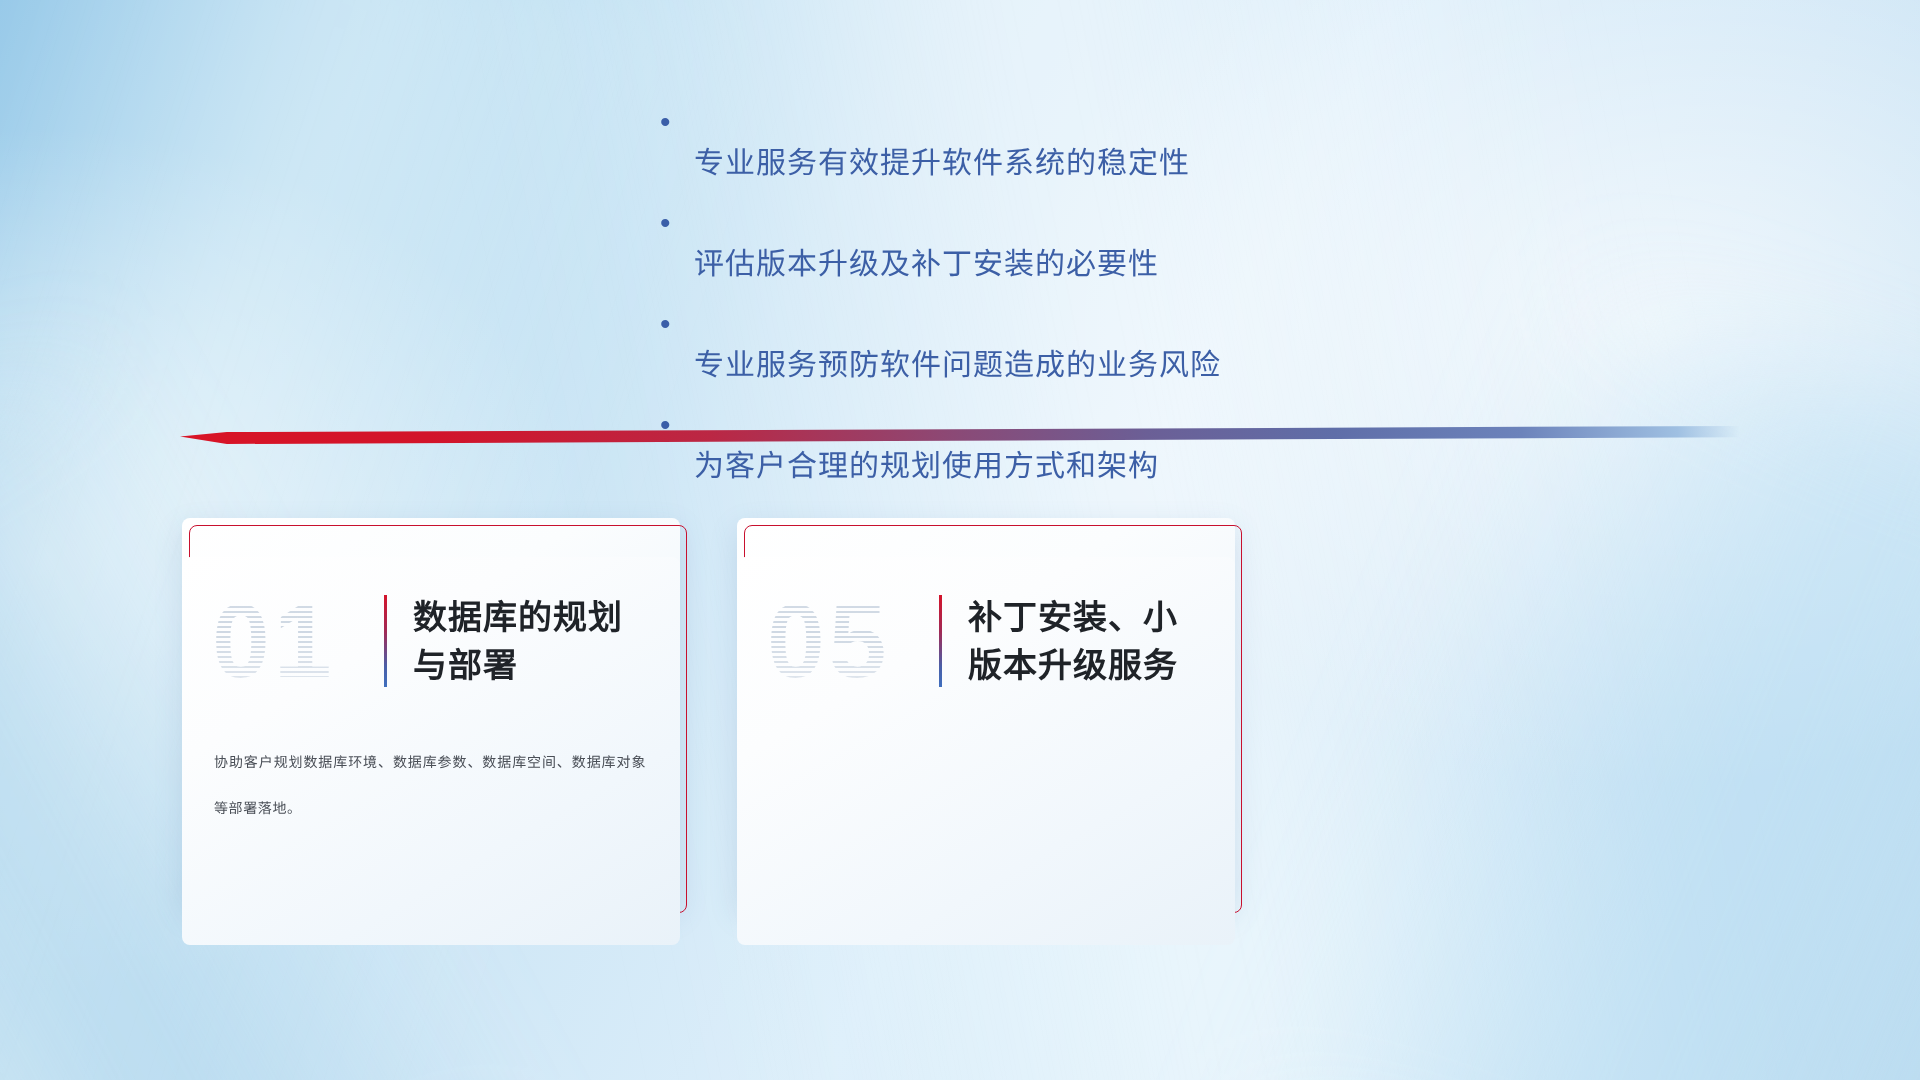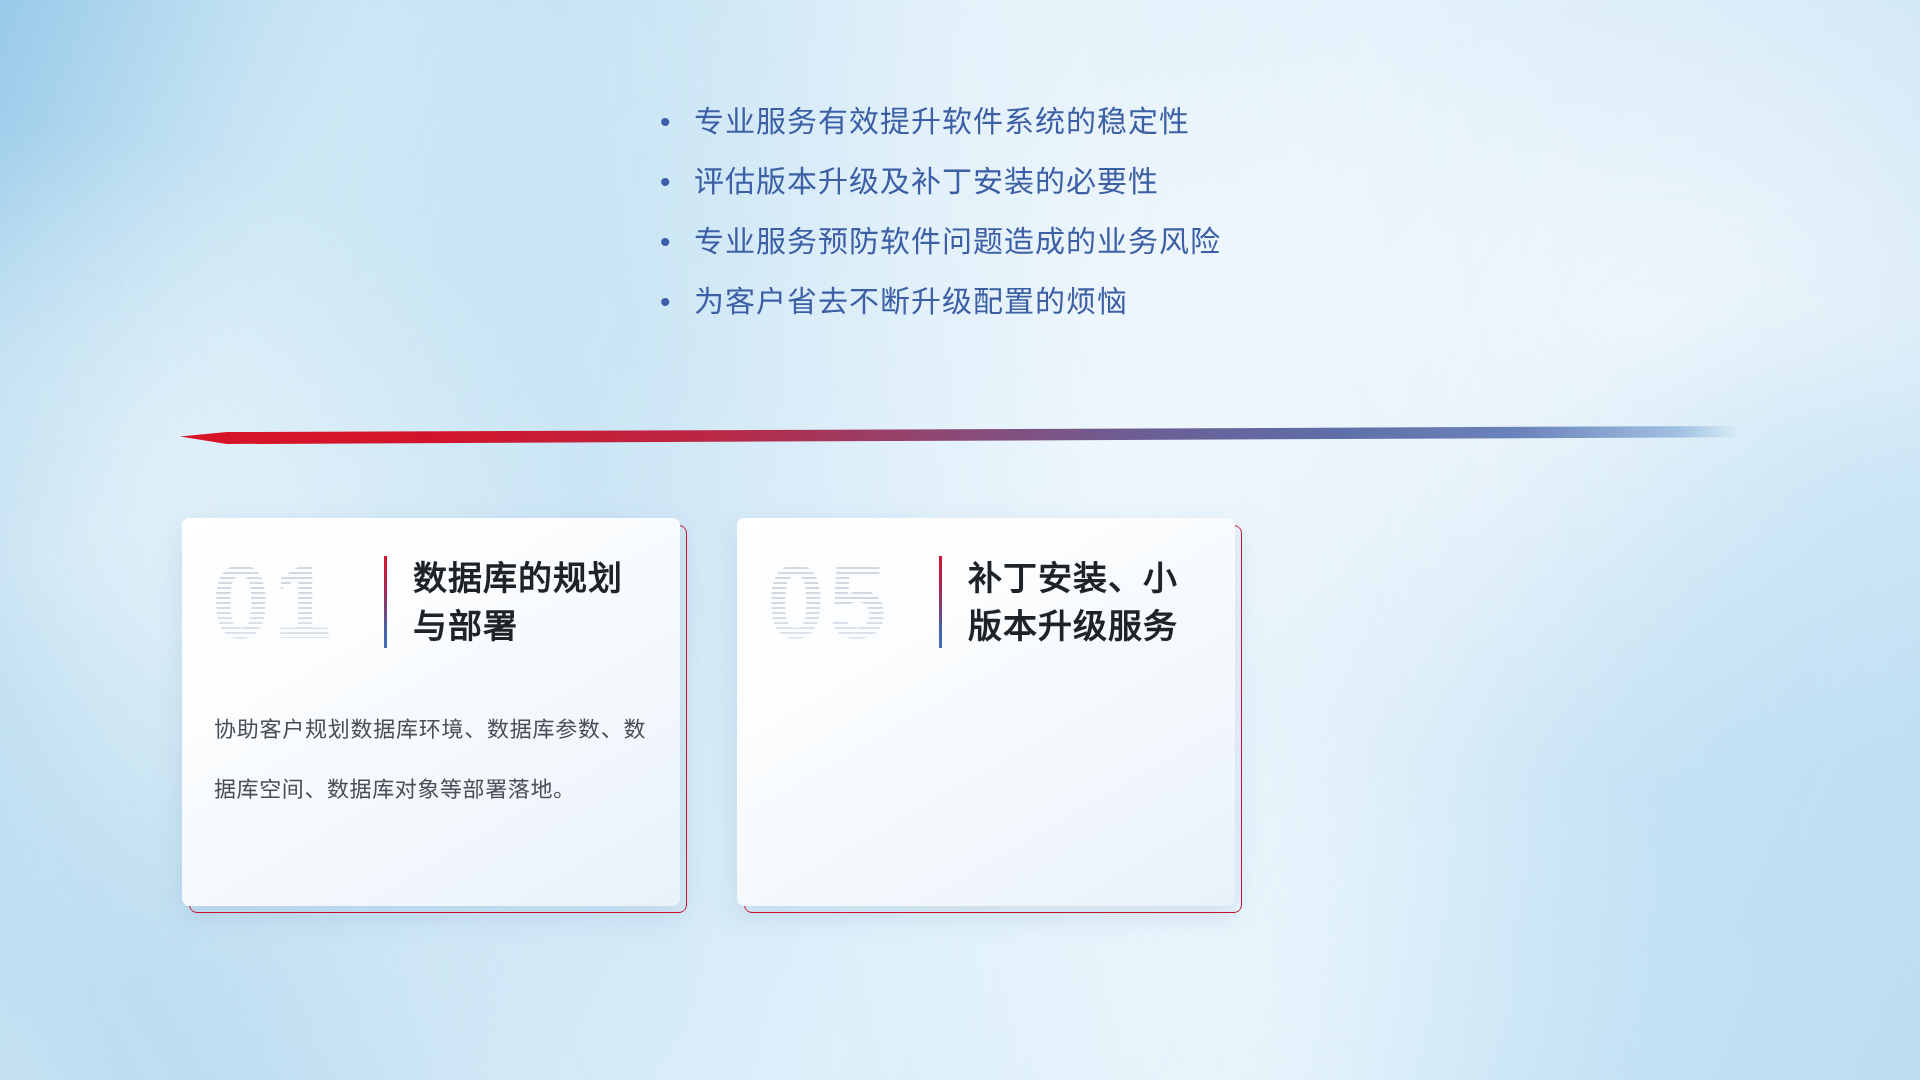--- a/index.html
+++ b/index.html
@@ -82,20 +82,21 @@
     line-height: 36px;
     text-align: left;
   }
   .bullet-text {
     color: #3c5fa6;
     font-size: 30px;
     line-height: 36px;
     letter-spacing: 1px;
     font-weight: 500;
     white-space: nowrap;
+    margin-top: 41px;
   }
 
   
   .divider-wrap {
     position: absolute;
     left: 180px;
     top: 426px;
     width: 1560px;
     height: 18px;
   }
@@ -148,20 +149,21 @@
     border: 1.6px solid #c8102e;
     pointer-events: none;
   }
   .card-inner {
     position: relative;
     z-index: 2;
     width: 100%;
     height: 100%;
     border-radius: 8px;
     background: linear-gradient(150deg, #ffffff 0%, #fcfdfe 30%, #f1f7fc 70%, #e9f2f9 100%);
+    margin-top: 39px;
   }
 
   .card-head {
     position: relative;
     display: flex;
     align-items: center;
     height: 168px;
     padding: 0 26px 0 30px;
     box-sizing: border-box;
   }
@@ -201,22 +203,22 @@
     color: #1f2328;
     font-size: 34px;
     line-height: 48px;
     font-weight: 700;
     letter-spacing: 1px;
   }
 
   .card-body {
     padding: 14px 34px 0 32px;
     color: #4a4f57;
-    font-size: 22px;
-    line-height: 60px;
+    font-size: 14px;
+    line-height: 46px;
     letter-spacing: 0.6px;
     text-align: justify;
   }
 </style>
 </head>
 <body>
 
 <div class="slide">
 
   <div class="bg-streak streak-a"></div>
@@ -232,21 +234,21 @@
     <div class="bullet-row">
       <span class="bullet-dot">•</span>
       <span class="bullet-text">评估版本升级及补丁安装的必要性</span>
     </div>
     <div class="bullet-row">
       <span class="bullet-dot">•</span>
       <span class="bullet-text">专业服务预防软件问题造成的业务风险</span>
     </div>
     <div class="bullet-row">
       <span class="bullet-dot">•</span>
-      <span class="bullet-text">为客户省去不断升级配置的烦恼</span>
+      <span class="bullet-text">为客户合理的规划使用方式和架构</span>
     </div>
   </div>
 
   <div class="divider-wrap">
     <div class="divider"></div>
   </div>
 
   <div class="cards">
 
     <div class="card">

